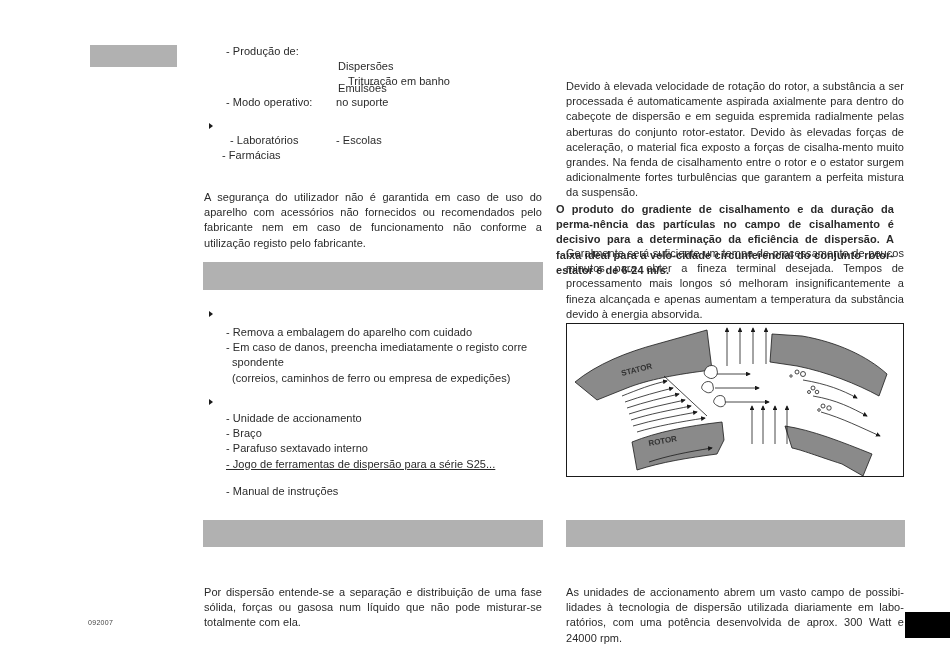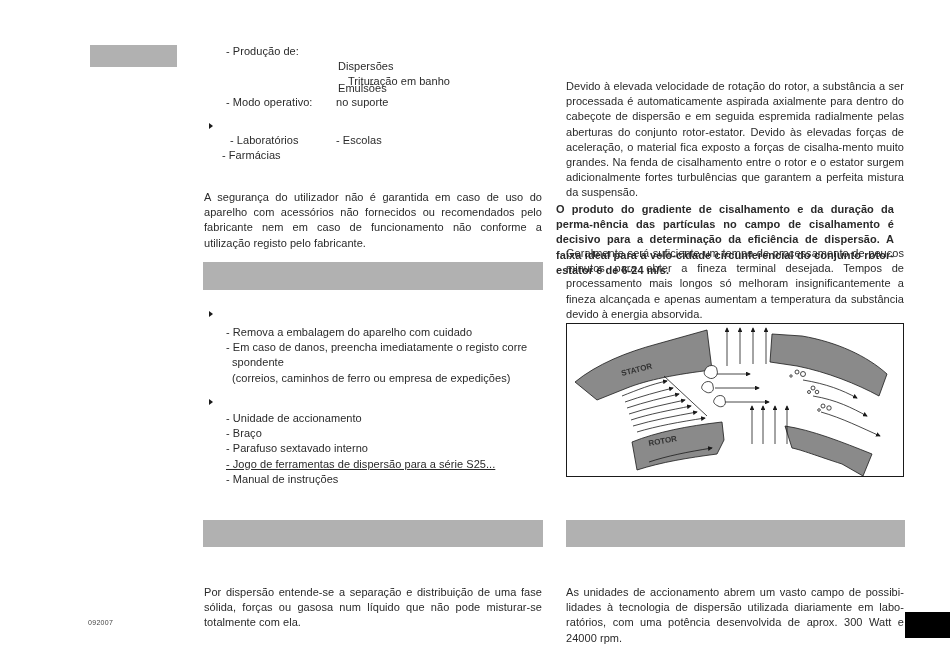--- a/index.html
+++ b/index.html
@@ -42,21 +42,21 @@
 <div class="row txt" style="left:226px;top:325px;">- Remova a embalagem do aparelho com cuidado</div>
 <div class="row txt" style="left:226px;top:340px;">- Em caso de danos, preencha imediatamente o registo corre</div>
 <div class="row txt" style="left:232px;top:355px;">spondente</div>
 <div class="row txt" style="left:232px;top:371px;">(correios, caminhos de ferro ou empresa de expedições)</div>
 
 <div class="bullet" style="left:209px;top:399px;"></div>
 <div class="row txt" style="left:226px;top:411px;">- Unidade de accionamento</div>
 <div class="row txt" style="left:226px;top:426px;">- Braço</div>
 <div class="row txt" style="left:226px;top:441px;">- Parafuso sextavado interno</div>
 <div class="row txt" style="left:226px;top:457px;text-decoration:underline;">- Jogo de ferramentas de dispersão para a série S25...</div>
-<div class="row txt" style="left:226px;top:472px;">- Manual de instruções</div>
+<div class="row txt" style="left:226px;top:484px;">- Manual de instruções</div>
 
 <div class="gray-bar" style="left:203px;top:520px;width:340px;height:27px;"></div>
 <div class="abs txt just" style="left:204px;top:565px;width:338px;">Por dispersão entende-se a separação e distribuição de uma fase sólida, forças ou gasosa num líquido que não pode misturar-se totalmente com ela.</div>
 
 <div class="abs txt just" style="left:566px;top:59px;width:338px;">Devido à elevada velocidade de rotação do rotor, a substância a ser processada é automaticamente aspirada axialmente para dentro do cabeçote de dispersão e em seguida espremida radialmente pelas aberturas do conjunto rotor-estator. Devido às elevadas forças de aceleração, o material fica exposto a forças de cisalha-mento muito grandes. Na fenda de cisalhamento entre o rotor e o estator surgem adicionalmente fortes turbulências que garantem a perfeita mistura da suspensão.</div>
 <div class="abs txt just" style="left:556px;top:182px;width:338px;font-weight:bold;">O produto do gradiente de cisalhamento e da duração da perma-nência das partículas no campo de cisalhamento é decisivo para a determinação da eficiência de dispersão. A faixa ideal para a velo-cidade circunferencial do conjunto rotor-estator é de 6-24 m/s.</div>
 <div class="abs txt just" style="left:566px;top:226px;width:338px;">Geralmente será suficiente um tempo de processamento de poucos minutos para obter a fineza terminal desejada. Tempos de processamento mais longos só melhoram insignificantemente a fineza alcançada e apenas aumentam a temperatura da substância devido à energia absorvida.</div>
 
 <div class="diagram">
   <svg width="336" height="152" viewBox="0 0 336 152" xmlns="http://www.w3.org/2000/svg">

